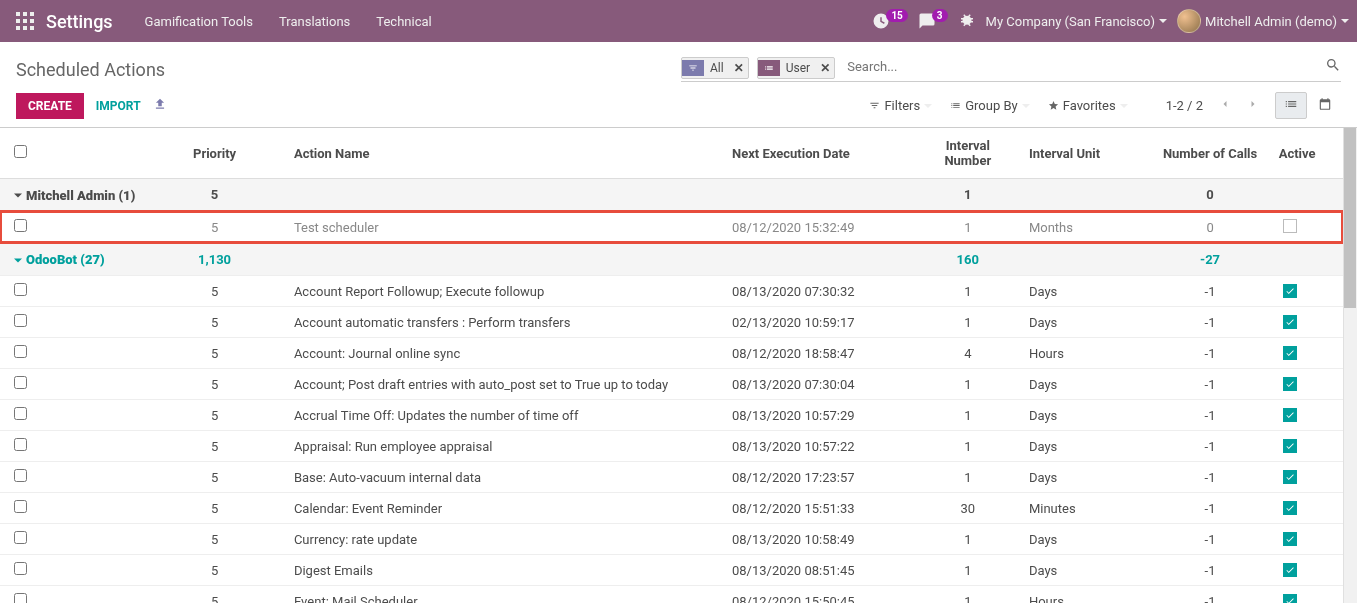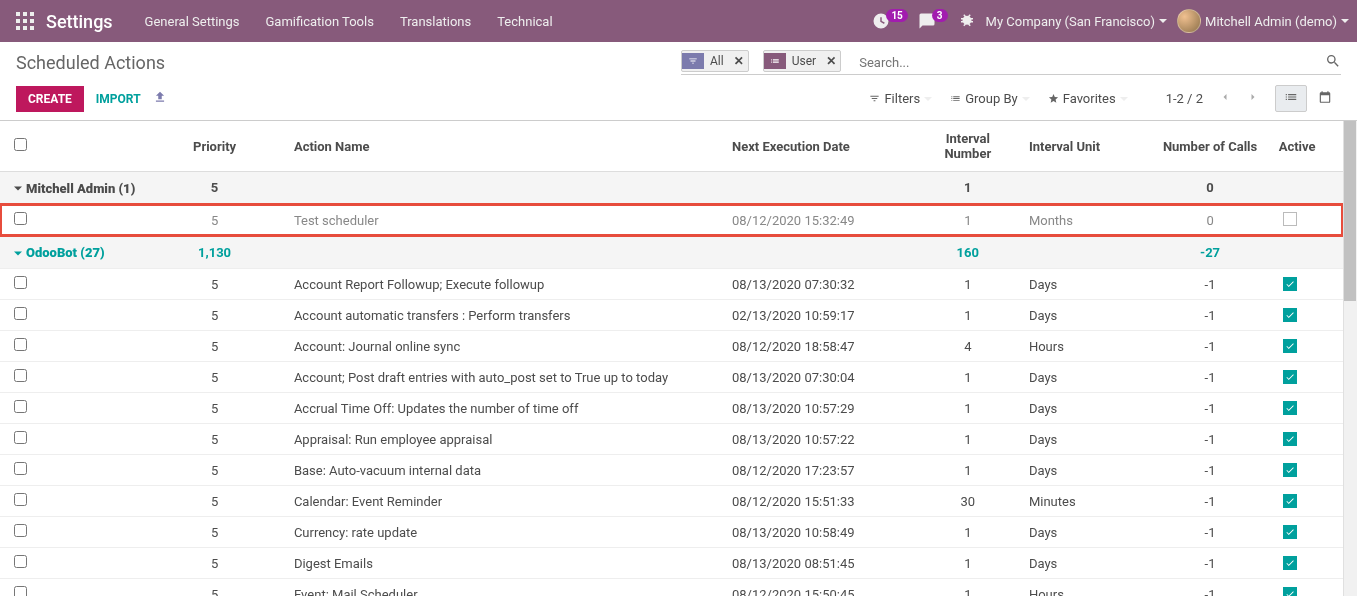--- a/index.html
+++ b/index.html
@@ -14,24 +14,24 @@
 .nav-item { padding: 10px 12px; cursor: pointer; font-size: 13px; color: #eee; }
 .nav-right { margin-left: auto; display: flex; align-items: center; gap: 10px; }
 .badge-wrap { position: relative; display: flex; align-items: center; cursor: pointer; }
 .badge-wrap svg { width: 18px; height: 18px; fill: #eee; }
 .badge { background: #a21caf; color: #fff; font-size: 10px; font-weight: 700; padding: 1px 5px; border-radius: 8px; margin-left: -4px; position: relative; top: -6px; text-align: center; }
 .nav-text { display: flex; align-items: center; gap: 4px; cursor: pointer; color: #eee; font-size: 13px; }
 .caret-down { width: 0; height: 0; border-left: 4px solid transparent; border-right: 4px solid transparent; border-top: 4px solid #eee; }
 .avatar { width: 24px; height: 24px; border-radius: 50%; background: radial-gradient(circle at 30% 30%, #f0c090, #8b6f47); border: 1px solid rgba(255,255,255,0.3); }
 
 
-.control-panel { border-bottom: 1px solid #ccc; padding: 8px 16px 0 16px; background: #fff; }
+.control-panel { border-bottom: 1px solid #ccc; padding: 8px 16px 0 16px; background: #fff; margin-top: 7px; }
 .cp-top { display: flex; align-items: center; margin-bottom: 4px; }
 .breadcrumb { font-size: 18px; color: #666; flex: 0 0 auto; }
-.search-area { margin-left: auto; display: flex; align-items: flex-end; gap: 10px; border-bottom: 1px solid #ccc; padding-bottom: 2px; width: 660px; position: relative; }
+.search-area { margin-left: auto; display: flex; align-items: flex-start; gap: 4px; border-bottom: 1px solid #ccc; padding-bottom: 2px; width: 660px; position: relative; }
 .facet { display: inline-flex; align-items: center; background: #f0f0f0; border: 1px solid #ccc; border-radius: 2px; font-size: 12px; margin-right: 4px; height: 22px; overflow: hidden; }
 .facet-icon { background: #7C7BAD; color: #fff; padding: 3px 6px; display: flex; align-items: center; }
 .facet-icon.groupby { background: #875A7B; }
 .facet-icon svg { width: 10px; height: 10px; fill: #fff; }
 .facet-label { padding: 0 6px; color: #4c4c4c; }
 .facet-close { padding: 0 4px; cursor: pointer; color: #4c4c4c; font-weight: 700; }
 .search-input { border: none; outline: none; flex: 1; font-size: 13px; padding: 2px 4px; }
 .search-icon-right { color: #666; cursor: pointer; }
 .search-icon-right svg { width: 16px; height: 16px; fill: #666; }
 
@@ -98,21 +98,20 @@
         <rect x="0" y="7" width="4" height="4"></rect>
         <rect x="7" y="7" width="4" height="4"></rect>
         <rect x="14" y="7" width="4" height="4"></rect>
         <rect x="0" y="14" width="4" height="4"></rect>
         <rect x="7" y="14" width="4" height="4"></rect>
         <rect x="14" y="14" width="4" height="4"></rect>
       </svg>
   </div>
   <div class="brand">Settings</div>
   <div class="nav-menu" id="nav-menu">
-      <div class="nav-item">General Settings</div>
       <div class="nav-item">Gamification Tools</div>
       <div class="nav-item">Translations</div>
       <div class="nav-item">Technical</div>
     </div>
   <div class="nav-right">
     <div class="badge-wrap">
       <svg viewBox="0 0 24 24">
           <path d="M12 2a10 10 0 100 20 10 10 0 000-20zm1 5v5l4 2-1 2-5-3V7h2z"></path>
         </svg>
       <span class="badge">15</span>

